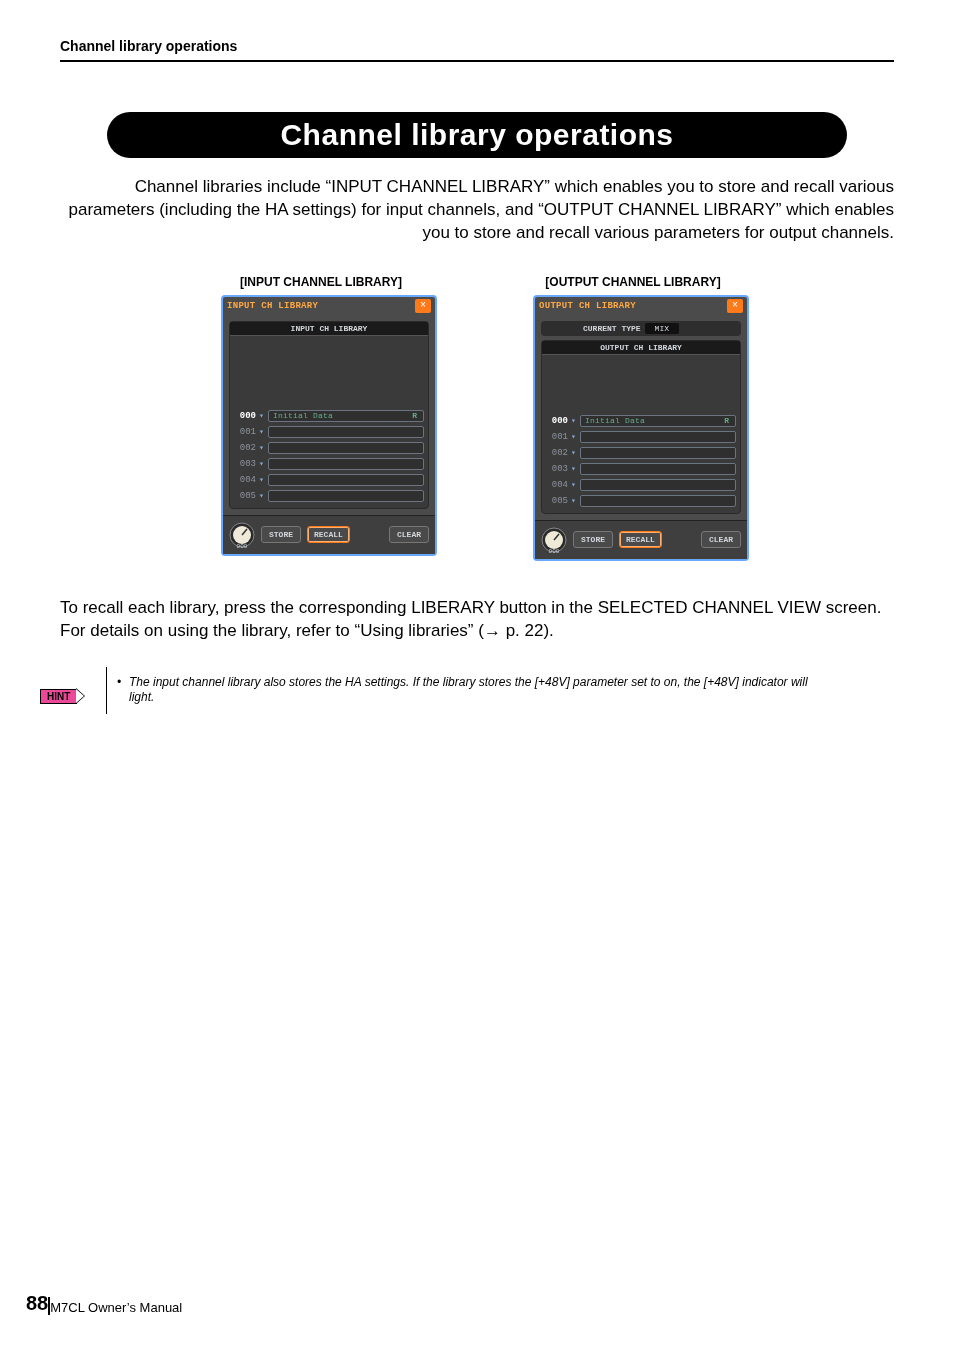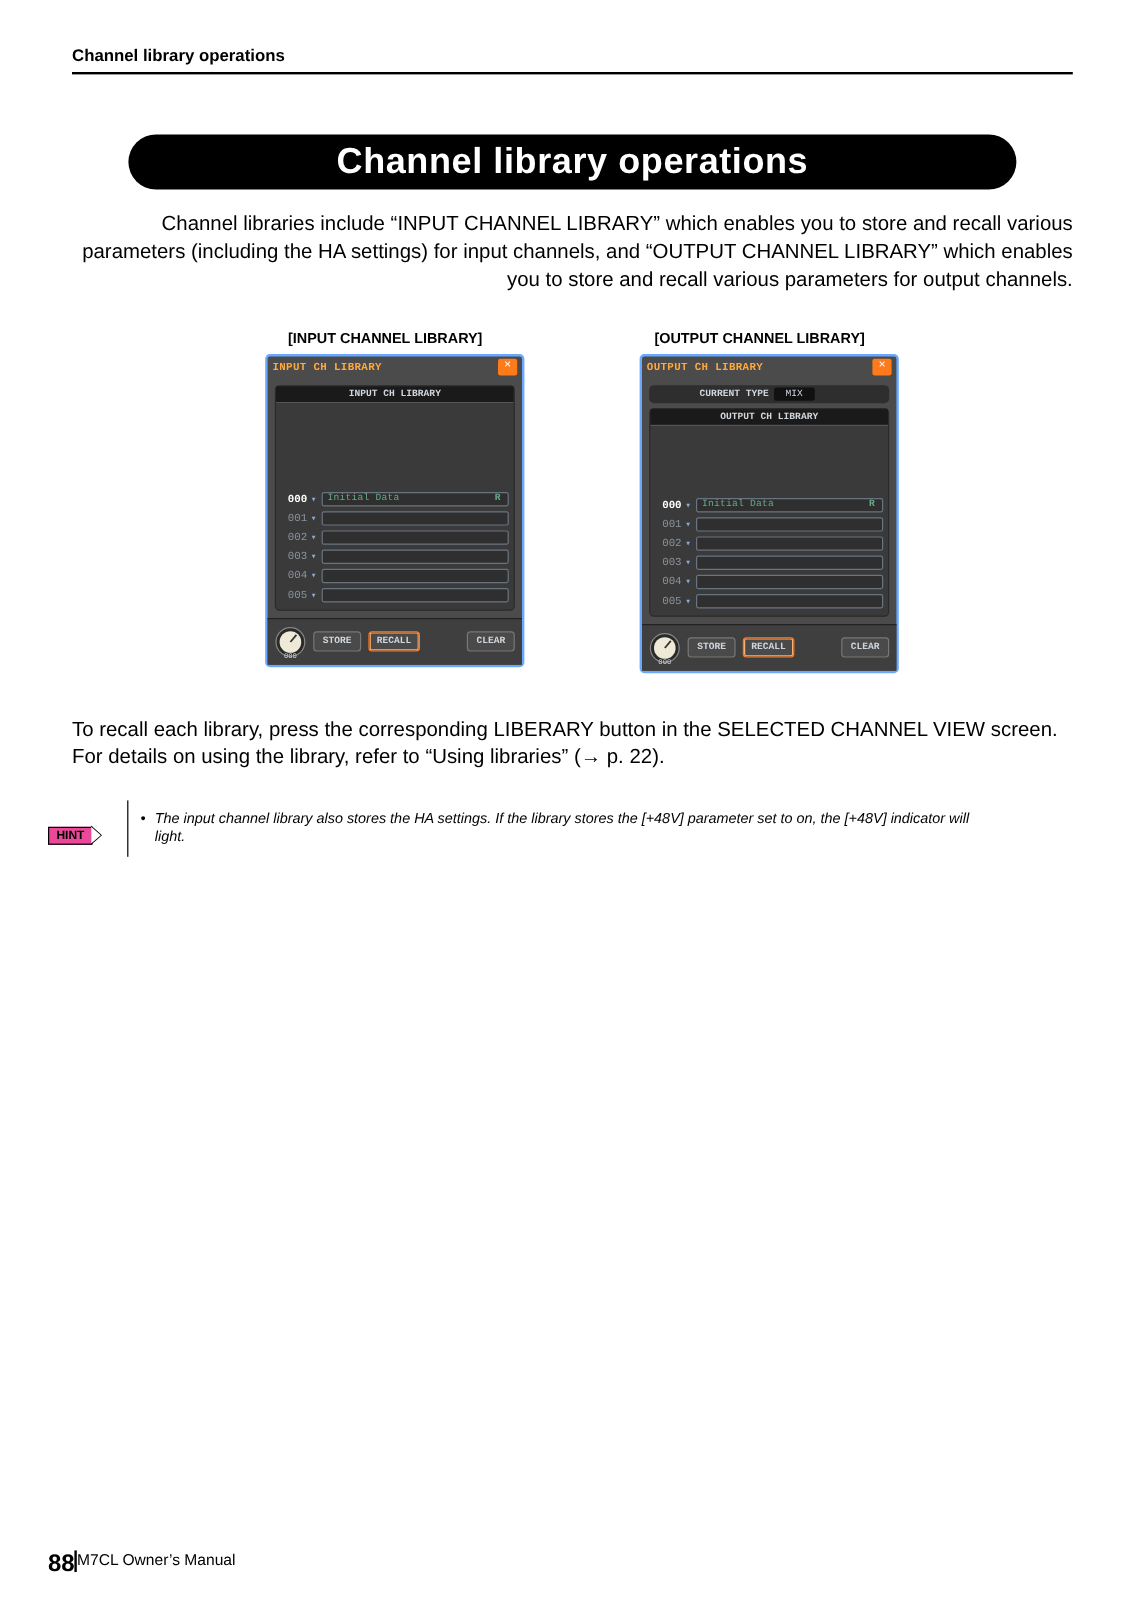--- a/index.html
+++ b/index.html
@@ -94,22 +94,22 @@
   }
   .hint-tag::before {
     content: ""; position: absolute; right: -9px; top: 50%; transform: translateY(-50%);
     border-left: 9px solid #000; border-top: 8px solid transparent; border-bottom: 8px solid transparent;
   }
   .hint-ul { list-style: none; font-size: 12px; font-style: italic; color: #000; }
   .hint-ul li { position: relative; padding-left: 12px; margin: 4px 0; line-height: 1.3; }
   .hint-ul li::before { content: "•"; position: absolute; left: 0; top: 0; }
 
   .footer {
-    position: absolute; left: 0; bottom: 36px; display: flex; align-items: flex-start; 
-    padding-left: 40px;
+    position: absolute; left: 0; bottom: 36px; display: flex; align-items: flex-end; 
+    padding-left: 26px;
   }
   .page-num { font-size: 20px; font-weight: bold; }
   .foot-rule { width: 2px; height: 18px; background: #000; }
   .foot-text { font-size: 13px; }
 </style>
 </head>
 <body>
 
 <div class="page">
 

